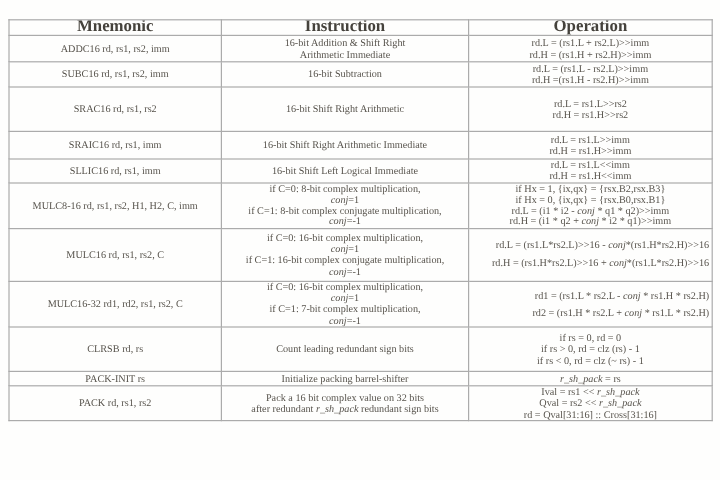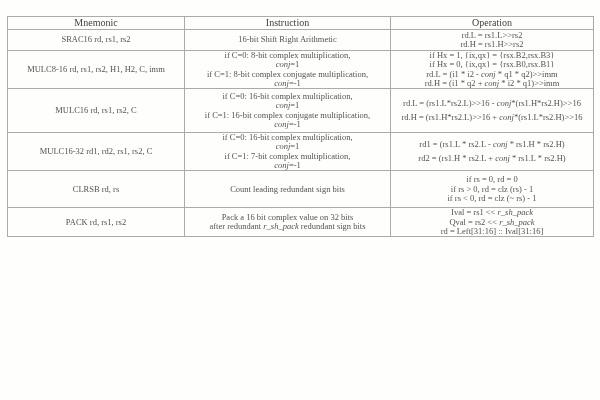--- a/index.html
+++ b/index.html
@@ -14,58 +14,93 @@
   col.c2 { width:206px; }
   col.c3 { width:203px; }
   .itab td, .itab th {
     border:1px solid #ababab;
     text-align:center; vertical-align:middle;
     color:#57534c;
     font-size:8.5px; line-height:9.3px;
     padding:0 2px; overflow:hidden;
   }
   .itab th {
-    font-weight:normal; color:#45423c; font-size:10px; height:13px;
+    font-weight:bold; color:#45423c; font-size:14px; height:13px;
   }
   .ln { white-space:nowrap; }
   em.it { }
-  td.spread .ln { margin:5px 0; }
+  td.spread .ln { margin:5px 0;text-align:right; }
 </style>
 </head>
 <body>
 
 <div class="page">
   <table class="itab">
     <colgroup>
         <col class="c1">
         <col class="c2">
         <col class="c3">
       </colgroup>
 
     <tbody>
         <tr>
       <th>Mnemonic</th>
       <th>Instruction</th>
       <th>Operation</th>
     </tr>
 
+    <tr style="height:22px">
+      <td>ADDC16 rd, rs1, rs2, imm</td>
+      <td>
+        <div class="ln">16-bit Addition &amp; Shift Right</div>
+        <div class="ln">Arithmetic Immediate</div>
+      </td>
+      <td>
+        <div class="ln">rd.L = (rs1.L + rs2.L)&gt;&gt;imm</div>
+        <div class="ln">rd.H = (rs1.H + rs2.H)&gt;&gt;imm</div>
+      </td>
+    </tr>
+
+    <tr style="height:21px">
+      <td>SUBC16 rd, rs1, rs2, imm</td>
+      <td>16-bit Subtraction</td>
+      <td>
+        <div class="ln">rd.L = (rs1.L - rs2.L)&gt;&gt;imm</div>
+        <div class="ln">rd.H =(rs1.H - rs2.H)&gt;&gt;imm</div>
+      </td>
+    </tr>
 
 
 
-
-    <tr style="height:21px">
+    <tr style="height:37px">
       <td>SRAC16 rd, rs1, rs2</td>
       <td>16-bit Shift Right Arithmetic</td>
       <td>
         <div class="ln">rd.L = rs1.L&gt;&gt;rs2</div>
         <div class="ln">rd.H = rs1.H&gt;&gt;rs2</div>
       </td>
     </tr>
 
+    <tr style="height:23px">
+      <td>SRAIC16 rd, rs1, imm</td>
+      <td>16-bit Shift Right Arithmetic Immediate</td>
+      <td>
+        <div class="ln">rd.L = rs1.L&gt;&gt;imm</div>
+        <div class="ln">rd.H = rs1.H&gt;&gt;imm</div>
+      </td>
+    </tr>
 
+    <tr style="height:18px">
+      <td>SLLIC16 rd, rs1, imm</td>
+      <td>16-bit Shift Left Logical Immediate</td>
+      <td>
+        <div class="ln">rd.L = rs1.L&lt;&lt;imm</div>
+        <div class="ln">rd.H = rs1.H&lt;&lt;imm</div>
+      </td>
+    </tr>
 
 
     <tr style="height:37px">
       <td>MULC8-16 rd, rs1, rs2, H1, H2, C, imm</td>
       <td>
         <div class="ln">if C=0: 8-bit complex multiplication,</div>
         <div class="ln"><span></span><em class="it">conj</em><span>=1</span></div>
         <div class="ln">if C=1: 8-bit complex conjugate multiplication,</div>
         <div class="ln"><span></span><em class="it">conj</em><span>=-1</span></div>
       </td>
@@ -108,29 +143,36 @@
     <tr style="height:37px">
       <td>CLRSB rd, rs</td>
       <td>Count leading redundant sign bits</td>
       <td>
         <div class="ln">if rs = 0, rd = 0</div>
         <div class="ln">if rs &gt; 0, rd = clz (rs) - 1</div>
         <div class="ln">if rs &lt; 0, rd = clz (~ rs) - 1</div>
       </td>
     </tr>
 
+    <tr style="height:12px">
+      <td>PACK-INIT rs</td>
+      <td>Initialize packing barrel-shifter</td>
+      <td>
+        <div class="ln"><span></span><em class="it">r_sh_pack</em><span> = rs</span></div>
+      </td>
+    </tr>
 
     <tr style="height:28px">
       <td>PACK rd, rs1, rs2</td>
       <td>
         <div class="ln">Pack a 16 bit complex value on 32 bits</div>
         <div class="ln"><span>after redundant </span><em class="it">r_sh_pack</em><span> redundant sign bits</span></div>
       </td>
       <td>
         <div class="ln"><span>Ival = rs1 &lt;&lt; </span><em class="it">r_sh_pack</em><span></span></div>
         <div class="ln"><span>Qval = rs2 &lt;&lt; </span><em class="it">r_sh_pack</em><span></span></div>
-        <div class="ln">rd = Left[31:16] :: Ival[31:16]</div>
+        <div class="ln">rd = Qval[31:16] :: Cross[31:16]</div>
       </td>
     </tr>
 
   </tbody>
     </table>
 </div>
 
 </body></html>

